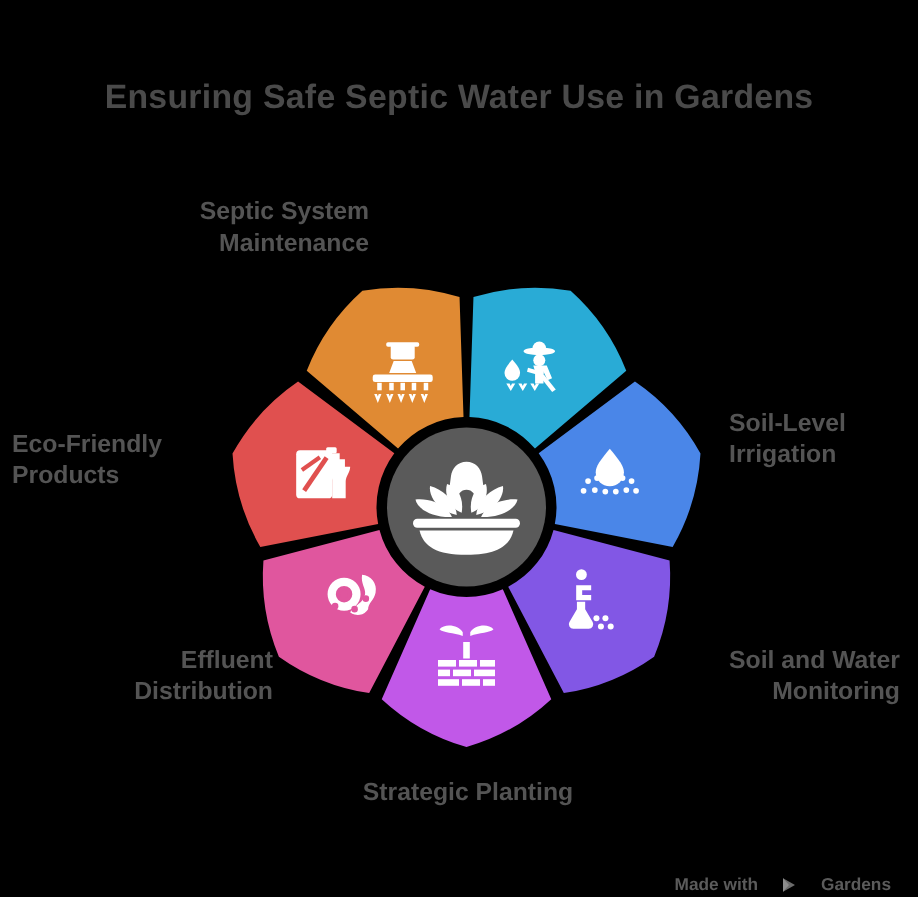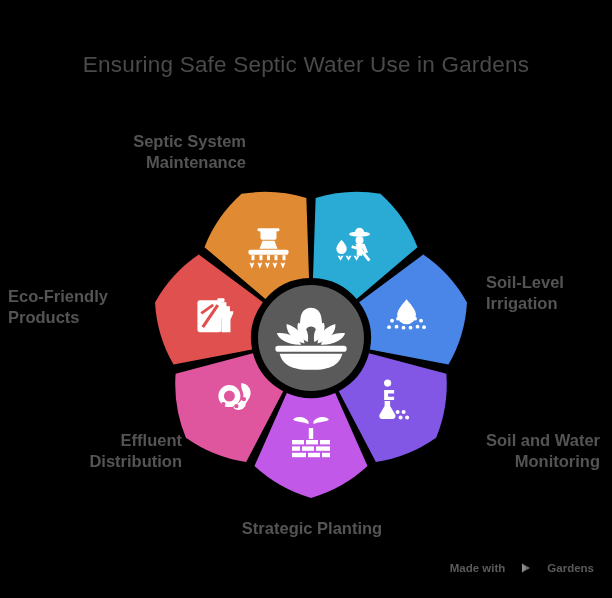--- a/index.html
+++ b/index.html
@@ -16,21 +16,21 @@
     background: #000000;
   }
 
   #page-title {
     position: absolute;
     top: 52px;
     left: 0;
     width: 612px;
     text-align: center;
     font-size: 22.5px;
-    font-weight: normal;
+    font-weight: bold;
     color: #4a4a4a;
     letter-spacing: 0.2px;
     white-space: nowrap;
   }
 
   #wheel-wrap {
     position: absolute;
     left: 0;
     top: 0;
     width: 612px;
@@ -50,21 +50,21 @@
   #label-treated-water-use         { left: 386px; top: 158px; width: 190px; text-align: left; }
   #label-soil-level-irrigation     { left: 486px; top: 272px; width: 120px; text-align: left; }
   #label-soil-and-water-monitoring { left: 440px; top: 430px; width: 160px; text-align: right; }
   #label-strategic-planting        { left: 212px; top: 518px; width: 200px; text-align: center; }
   #label-effluent-distribution     { left: 22px;  top: 430px; width: 160px; text-align: right; }
   #label-eco-friendly-products     { left: 8px;   top: 286px; width: 140px; text-align: left; }
 
   #watermark {
     position: absolute;
     right: 18px;
-    bottom: 24px;
+    bottom: 2px;
     display: flex;
     align-items: flex-start;
     gap: 15px;
     color: #5b5b5b;
     font-size: 11.5px;
     font-weight: bold;
   }
   #watermark .np-logo {
     display: inline-block;
     width: 12px;

